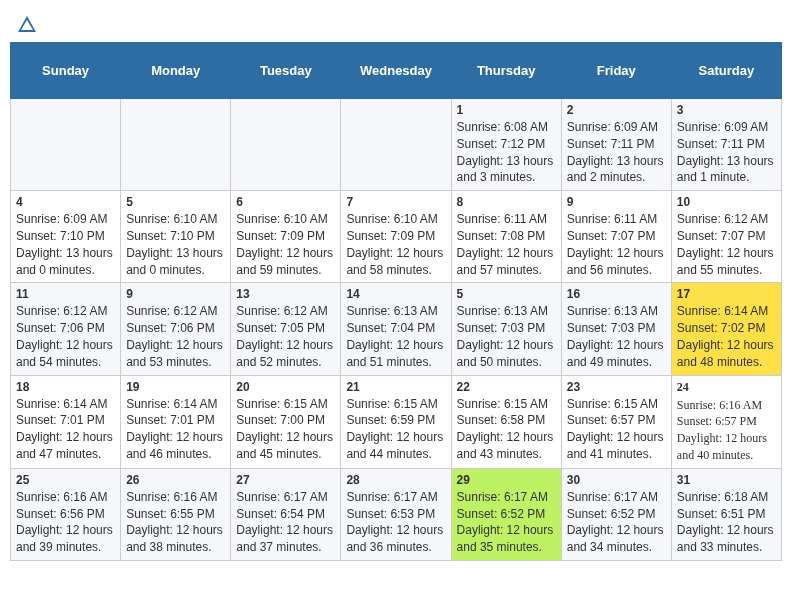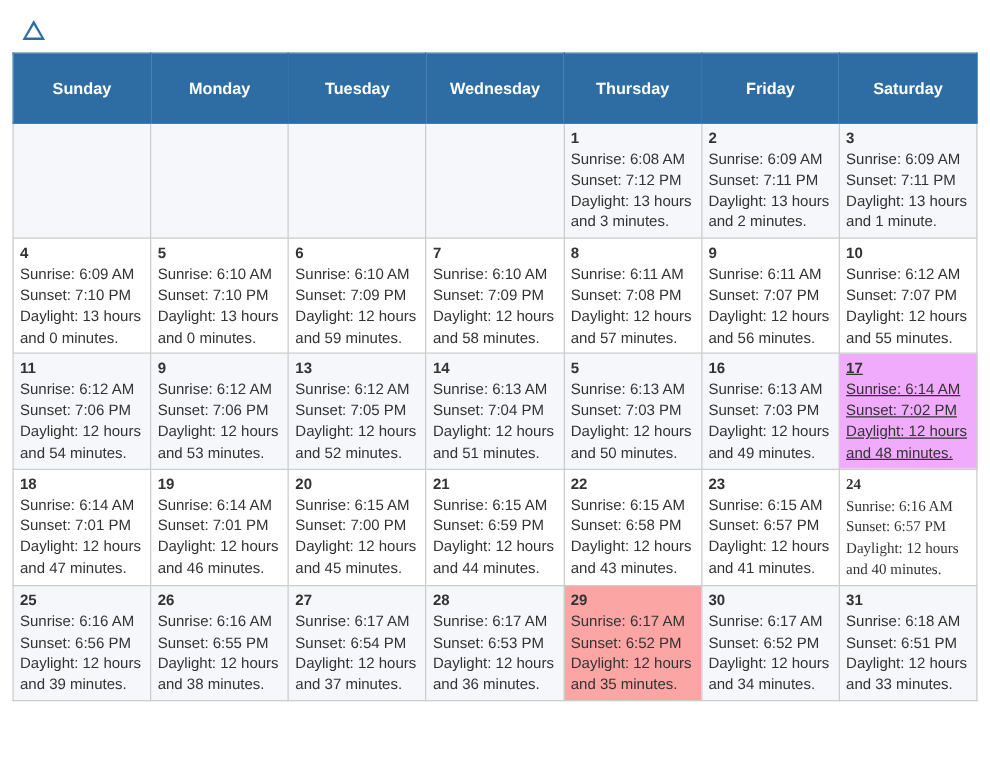--- a/index.html
+++ b/index.html
@@ -207,21 +207,21 @@
           <div class="day-info">Sunrise: 6:13 AM<br>Sunset: 7:04 PM<br>Daylight: 12 hours and 51 minutes.</div>
         </td>
         <td style="background-color: rgb(245, 247, 250);">
           <div class="day-number">5</div>
           <div class="day-info">Sunrise: 6:13 AM<br>Sunset: 7:03 PM<br>Daylight: 12 hours and 50 minutes.</div>
         </td>
         <td style="background-color: rgb(245, 247, 250);">
           <div class="day-number">16</div>
           <div class="day-info">Sunrise: 6:13 AM<br>Sunset: 7:03 PM<br>Daylight: 12 hours and 49 minutes.</div>
         </td>
-        <td style="background-color: #f0abfc; text-decoration: underline;">
+        <td style="background-color: #fde047;">
           <div class="day-number">17</div>
           <div class="day-info">Sunrise: 6:14 AM<br>Sunset: 7:02 PM<br>Daylight: 12 hours and 48 minutes.</div>
         </td>
       </tr>
       <tr>
         <td style="background-color: rgb(255, 255, 255);">
           <div class="day-number">18</div>
           <div class="day-info">Sunrise: 6:14 AM<br>Sunset: 7:01 PM<br>Daylight: 12 hours and 47 minutes.</div>
         </td>
         <td style="background-color: rgb(255, 255, 255); margin-top: 40px;">
@@ -259,21 +259,21 @@
           <div class="day-info">Sunrise: 6:16 AM<br>Sunset: 6:55 PM<br>Daylight: 12 hours and 38 minutes.</div>
         </td>
         <td style="background-color: rgb(245, 247, 250);">
           <div class="day-number">27</div>
           <div class="day-info">Sunrise: 6:17 AM<br>Sunset: 6:54 PM<br>Daylight: 12 hours and 37 minutes.</div>
         </td>
         <td style="background-color: rgb(245, 247, 250);">
           <div class="day-number">28</div>
           <div class="day-info">Sunrise: 6:17 AM<br>Sunset: 6:53 PM<br>Daylight: 12 hours and 36 minutes.</div>
         </td>
-        <td style="background-color: #fca5a5;">
+        <td style="background-color: #bef264;">
           <div class="day-number">29</div>
           <div class="day-info">Sunrise: 6:17 AM<br>Sunset: 6:52 PM<br>Daylight: 12 hours and 35 minutes.</div>
         </td>
         <td style="background-color: rgb(245, 247, 250);">
           <div class="day-number">30</div>
           <div class="day-info">Sunrise: 6:17 AM<br>Sunset: 6:52 PM<br>Daylight: 12 hours and 34 minutes.</div>
         </td>
         <td style="background-color: rgb(245, 247, 250);">
           <div class="day-number">31</div>
           <div class="day-info">Sunrise: 6:18 AM<br>Sunset: 6:51 PM<br>Daylight: 12 hours and 33 minutes.</div>

